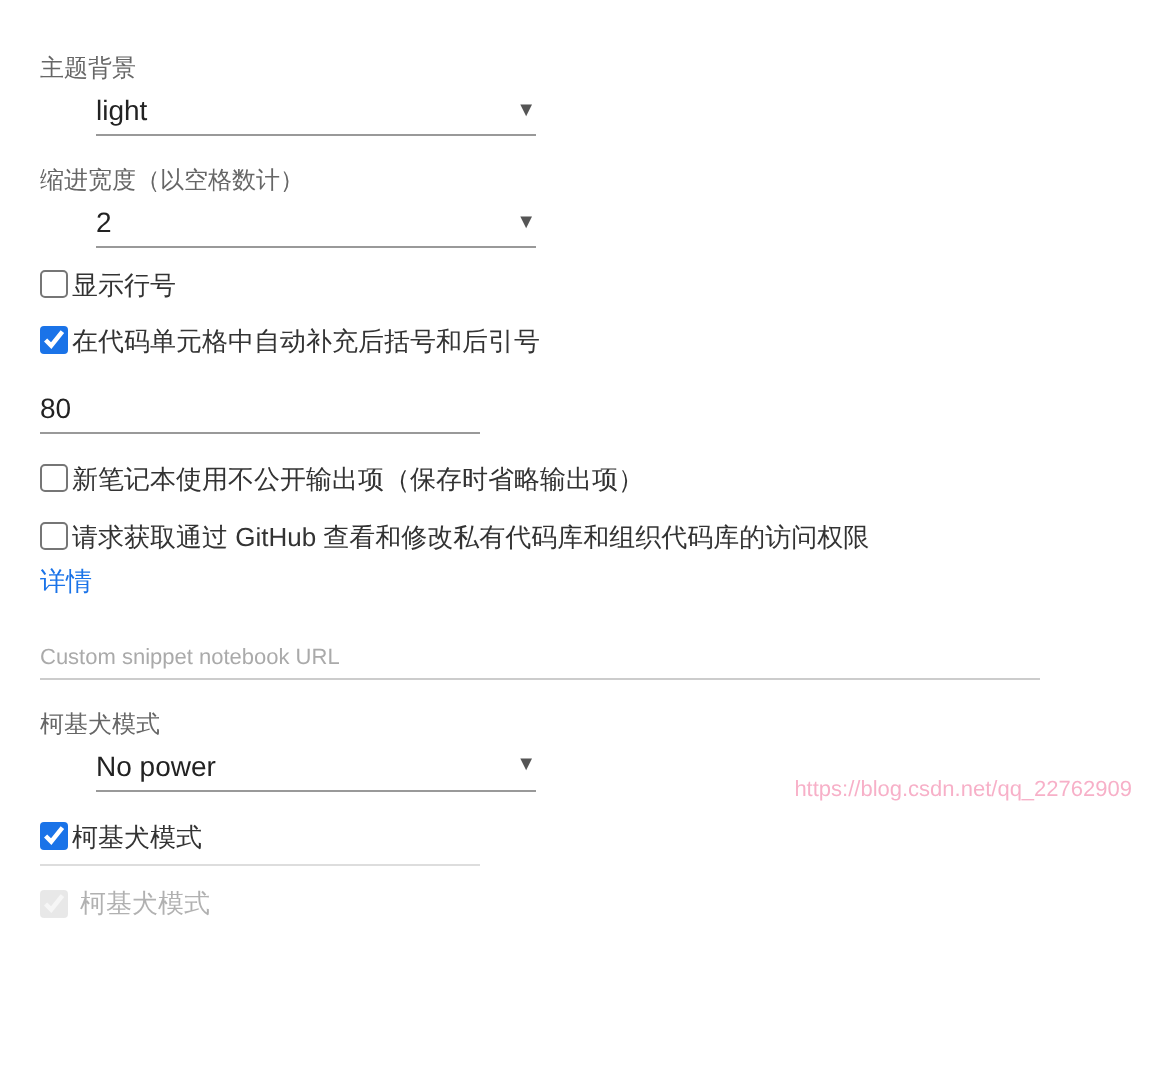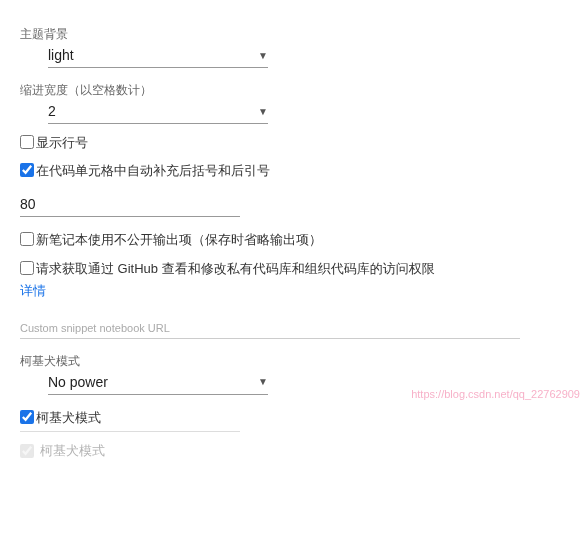--- a/index.html
+++ b/index.html
@@ -119,21 +119,21 @@
     .power-section {
       margin-top: 14px;
     }
 
     .corgi-section {
       margin-top: 14px;
     }
 
     .watermark {
       position: absolute;
-      right: 2px;
+      right: 16px;
       bottom: 80px;
       color: #f48fb1;
       font-size: 11px;
       opacity: 0.7;
     }
 
     .corgi-disabled {
       display: flex;
       align-items: center;
       gap: 6px;

